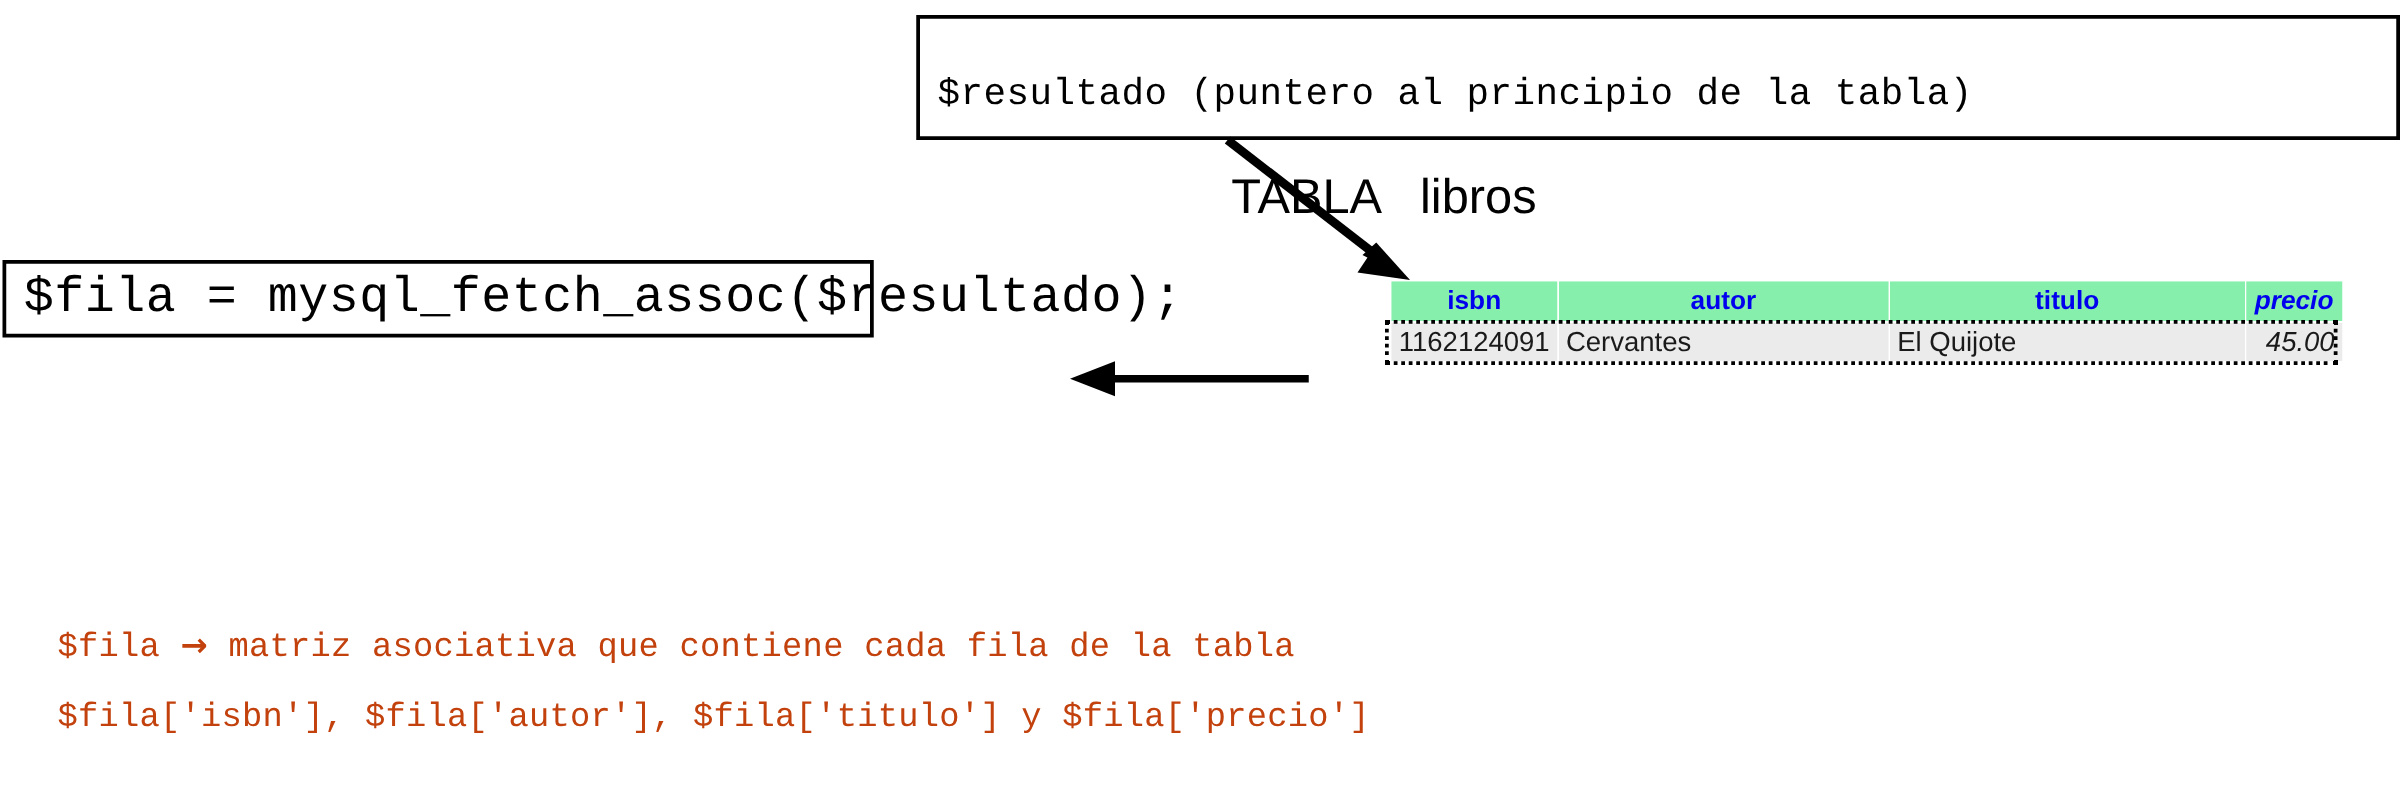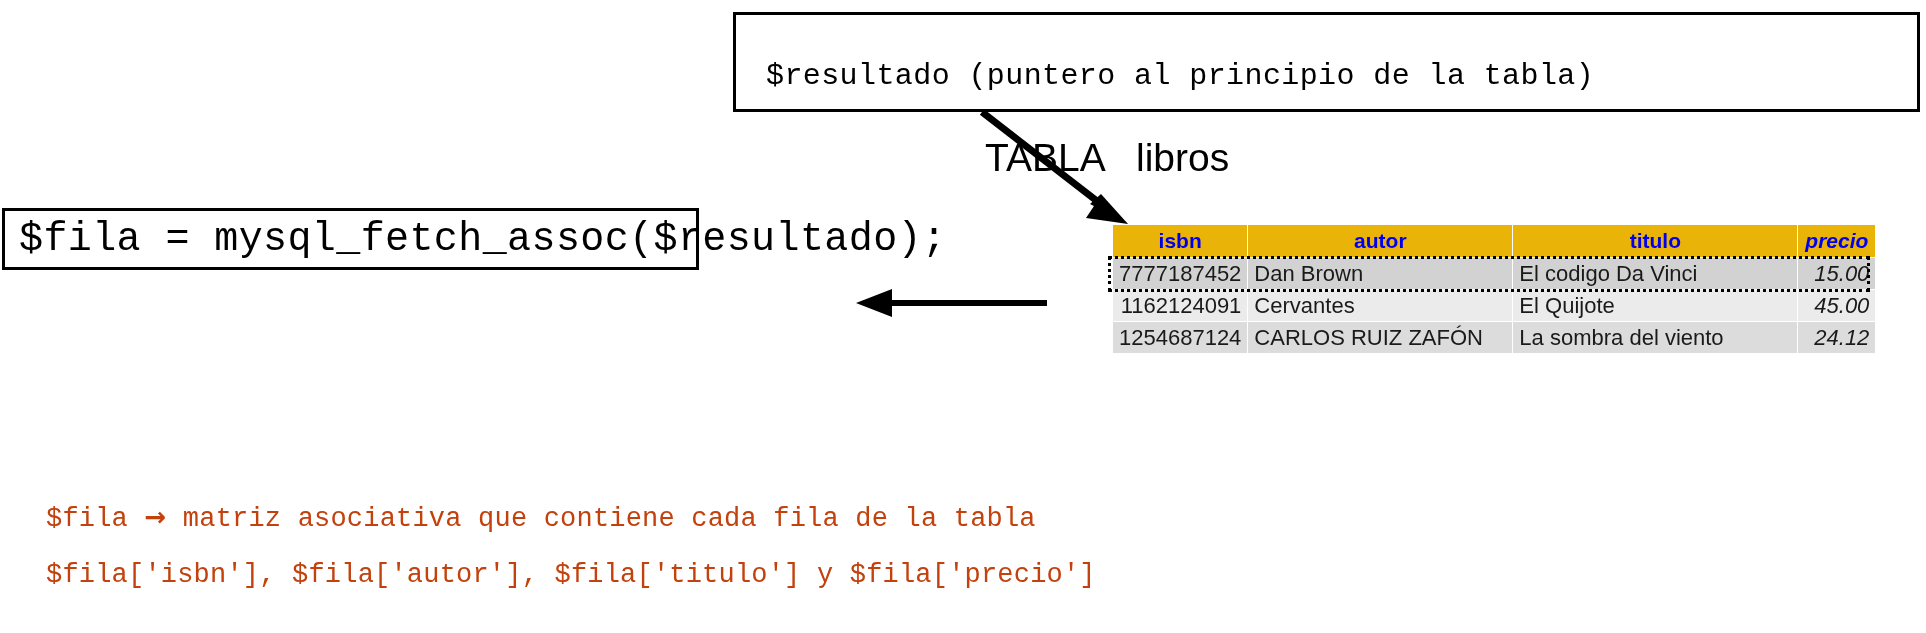--- a/index.html
+++ b/index.html
@@ -26,21 +26,21 @@
     font-family: "Liberation Mono", monospace;
     color: #000000;
     white-space: pre;
   }
 
   #box-resultado {
     left: 733px;
     top: 12px;
     width: 1187px;
     height: 100px;
-    padding-left: 30px;
+    padding-left: 14px;
     font-size: 30px;
     letter-spacing: 0.4px;
     align-items: flex-end;
     padding-bottom: 16px;
   }
 
   #box-fila {
     left: 2px;
     top: 208px;
     width: 697px;
@@ -83,21 +83,21 @@
   #libros-table th,
   #libros-table td {
     border: 1px solid #ffffff;
     padding: 2px 6px;
     height: 32px;
     box-sizing: border-box;
     white-space: nowrap;
     overflow: hidden;
   }
   #libros-table thead th {
-    background: #eab308;
+    background: #86efac;
     color: #0000ee;
     font-weight: bold;
     text-align: center;
     font-size: 21px;
     height: 33px;
   }
   #libros-table tbody td {
     color: #1a1a1a;
     font-weight: normal;
   }
@@ -166,37 +166,25 @@
 <table id="libros-table">
   <thead>
     <tr>
       <th class="col-isbn">isbn</th>
       <th class="col-autor">autor</th>
       <th class="col-titulo">titulo</th>
       <th class="col-precio">precio</th>
     </tr>
   </thead>
   <tbody>
-    <tr class="row-current">
-      <td class="col-isbn">7777187452</td>
-      <td class="col-autor">Dan Brown</td>
-      <td class="col-titulo">El codigo Da Vinci</td>
-      <td class="col-precio">15.00</td>
-    </tr>
     <tr class="row-odd">
       <td class="col-isbn">1162124091</td>
       <td class="col-autor">Cervantes</td>
       <td class="col-titulo">El Quijote</td>
       <td class="col-precio">45.00</td>
-    </tr>
-    <tr class="row-even">
-      <td class="col-isbn">1254687124</td>
-      <td class="col-autor">CARLOS RUIZ ZAFÓN</td>
-      <td class="col-titulo">La sombra del viento</td>
-      <td class="col-precio">24.12</td>
     </tr>
   </tbody>
 </table>
 
 <div id="row-highlight"></div>
 
 <div class="note-line" id="note-1"><span>$fila </span><span class="fat-arrow">→</span><span> matriz asociativa que contiene cada fila de la tabla</span></div>
 
 <div class="note-line" id="note-2">$fila['isbn'], $fila['autor'], $fila['titulo'] y $fila['precio']</div>
 

